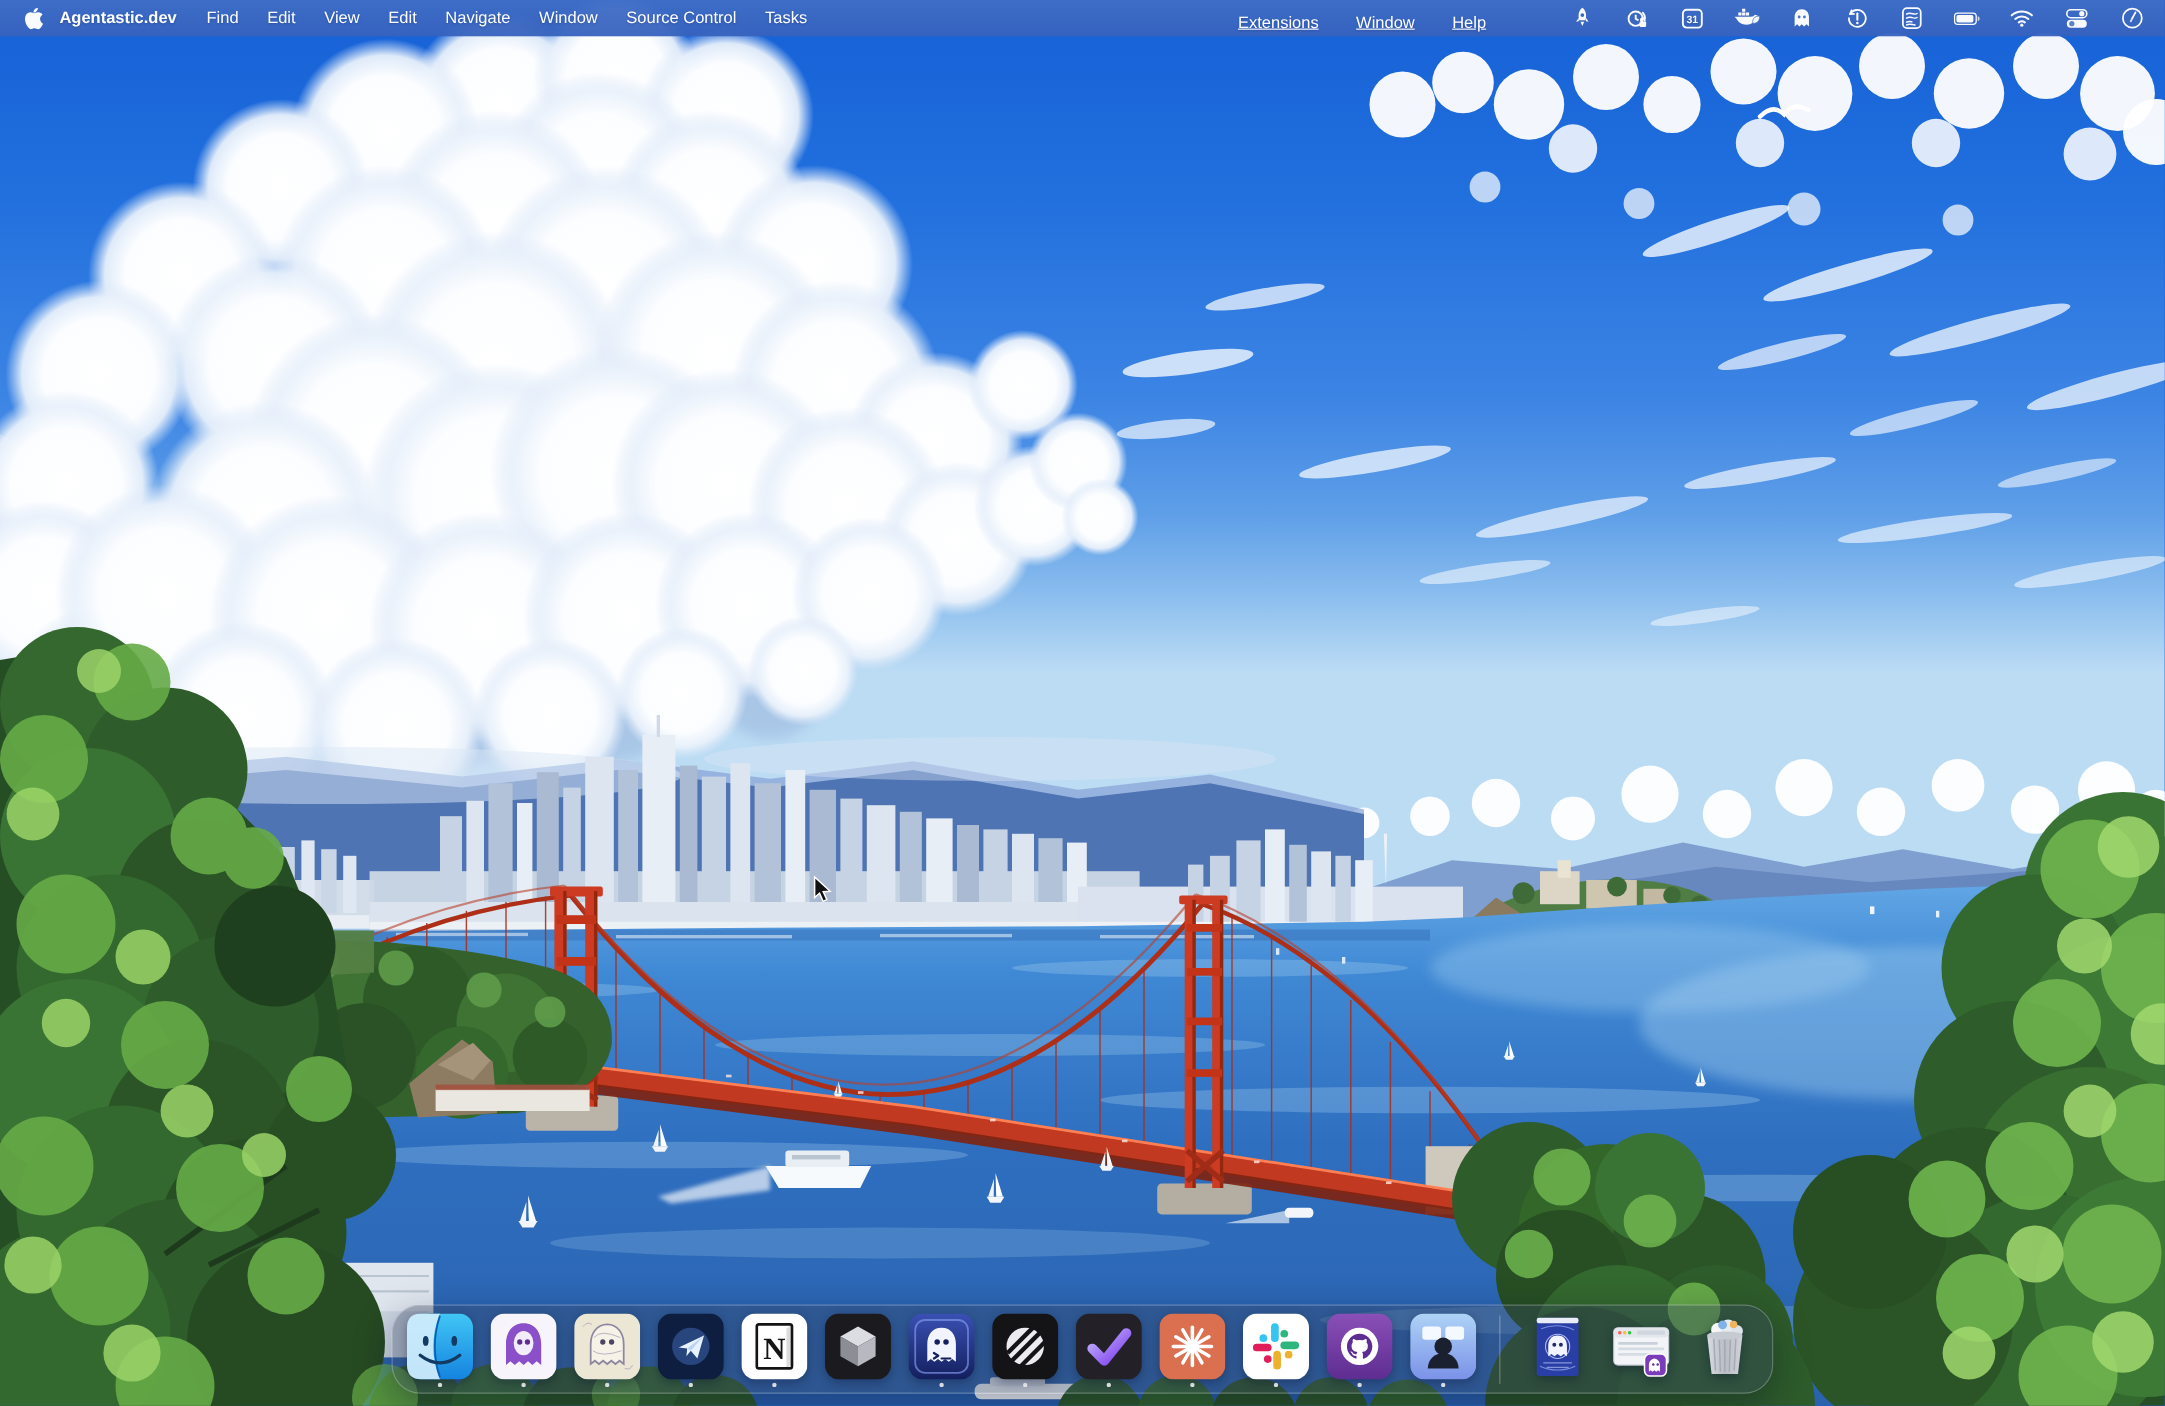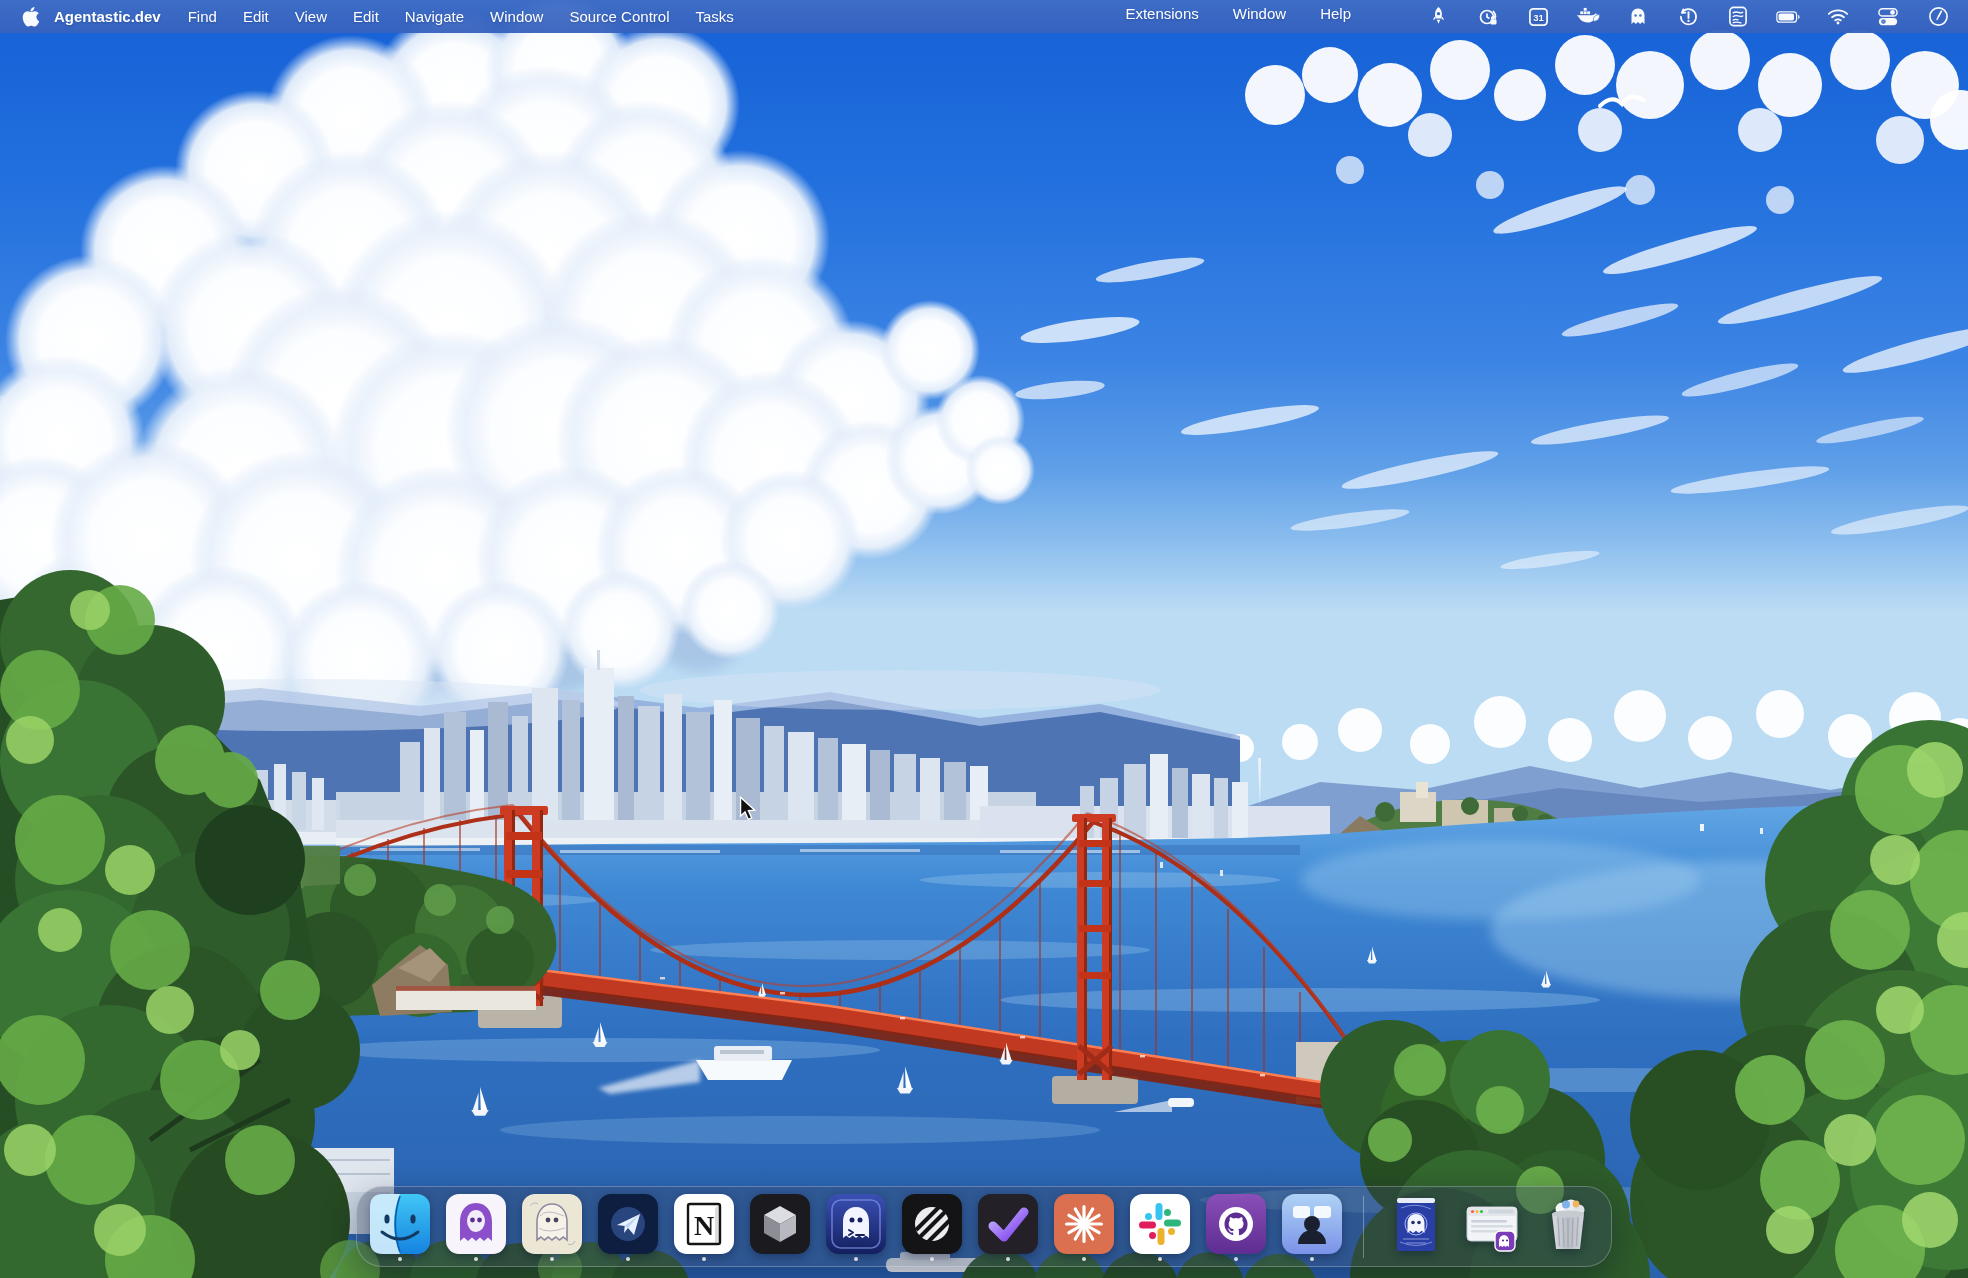--- a/index.html
+++ b/index.html
@@ -10,21 +10,21 @@
   #wall{position:absolute;left:0;top:0;width:1968px;height:1278px;}
   
   #menubar{position:absolute;left:0;top:0;width:100%;height:33px;
     background:linear-gradient(rgba(64,110,199,.95),rgba(54,98,189,.95));
     display:flex;align-items:center;color:#fff;font-size:15px;
     padding:0 18px;box-sizing:border-box;z-index:40;
     text-shadow:0 1px 2px rgba(10,25,80,.25);}
   .mleft{display:flex;align-items:center;}
   .mitem{padding:0 13px;white-space:nowrap;cursor:default;}
   .appname{font-weight:700;padding:0 14px 0 10px;}
-  .mright{margin-left:auto;display:flex;align-items:flex-start;}
+  .mright{margin-left:auto;display:flex;align-items:flex-end;text-decoration:underline;}
   .rmenu{padding:0 17px;}
   .sicons{display:flex;align-items:center;gap:26px;margin-left:58px;}
   .sicon{display:flex;align-items:center;justify-content:center;width:24px;height:24px;opacity:.97;}
   
   #dock{position:absolute;left:356px;top:1186px;width:1256px;height:81px;
     background:rgba(52,66,94,.38);border:1px solid rgba(255,255,255,.25);
     border-radius:26px;box-sizing:border-box;z-index:40;
     display:flex;align-items:center;padding:4px 12px;gap:15px;
     box-shadow:0 12px 34px rgba(0,10,40,.35);}
   .ditem{position:relative;width:61px;height:72px;display:flex;flex-direction:column;align-items:center;}

